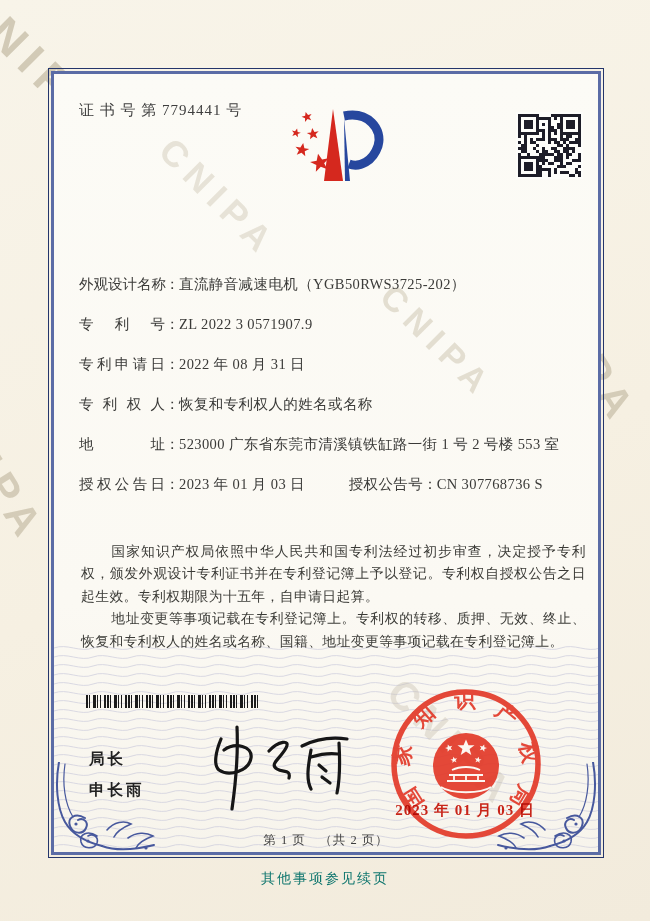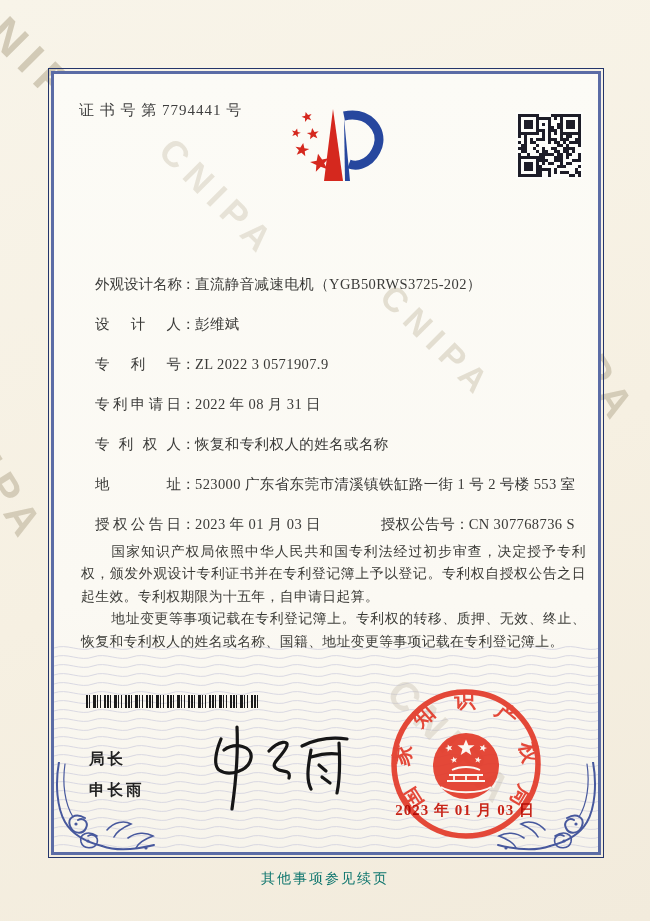--- a/index.html
+++ b/index.html
@@ -31,21 +31,21 @@
     background:linear-gradient(180deg,#fcfbf6 0%,#fbf9f3 68%,#f7f4ec 100%);}
   
   .cert-no{position:absolute;left:25px;top:27px;font-size:15px;letter-spacing:1px;color:#3e3e3e;text-align:right;}
   .logo{position:absolute;left:229px;top:31px;width:105px;height:84px;}
   .qr{position:absolute;left:462px;top:38px;width:63px;height:63px;background:#fdfdfa;padding:2px;}
   .title{position:absolute;left:0;top:118px;width:100%;text-align:center;
     font-size:31px;font-weight:700;letter-spacing:5px;color:#1c1c1c;}
   
   .fields{position:absolute;left:25px;top:201px;right:18px;font-size:14.5px;color:#3a3a38;}
   .field-row{height:40px;white-space:nowrap;}
-  .flabel{display:inline-block;width:86px;text-align:justify;text-align-last:justify;margin-left:16px;}
+  .flabel{display:inline-block;width:86px;text-align:justify;text-align-last:justify;}
   .fcolon{display:inline-block;width:14px;}
   .fvalue{letter-spacing:.4px;}
   .grant-pair2{margin-left:40px;}
   .grant-pair2 .flabel{width:74px;}
   
   .paras{position:absolute;left:27px;top:467px;width:505px;font-size:13.8px;
     line-height:22.4px;color:#3b3b37;text-align:justify;letter-spacing:.4px;}
   .paras p{margin:0;text-indent:2.2em;}
   
   .barcode{position:absolute;left:32px;top:621px;width:172px;height:13px;
@@ -381,23 +381,20 @@
             <rect x="54" y="60" width="3" height="3"></rect>
             <rect x="60" y="60" width="3" height="3"></rect>
           </svg></div>
 
 
       <div class="fields">
         <div class="field-row">
           <span class="flabel">外观设计名称</span><span class="fcolon">：</span><span class="fvalue">直流静音减速电机（YGB50RWS3725-202）</span>
         </div>
         <div class="field-row">
-          <span class="flabel">设计人</span><span class="fcolon">：</span><span class="fvalue">彭维斌</span>
-        </div>
-        <div class="field-row">
           <span class="flabel">专利号</span><span class="fcolon">：</span><span class="fvalue">ZL 2022 3 0571907.9</span>
         </div>
         <div class="field-row">
           <span class="flabel">专利申请日</span><span class="fcolon">：</span><span class="fvalue">2022 年 08 月 31 日</span>
         </div>
         <div class="field-row">
           <span class="flabel">专利权人</span><span class="fcolon">：</span><span class="fvalue">恢复和专利权人的姓名或名称</span>
         </div>
         <div class="field-row">
           <span class="flabel">地址</span><span class="fcolon">：</span><span class="fvalue">523000 广东省东莞市清溪镇铁缸路一街 1 号 2 号楼 553 室</span>
@@ -455,20 +452,21 @@
             <path d="M66,84 C74,80 86,80 94,84"></path>
             <path d="M63,89 h34"></path>
             <path d="M61,95 h38"></path>
             <path d="M68,89 v6 M80,89 v6 M92,89 v6"></path>
             <path d="M55,101 C65,108 95,108 105,101"></path>
           </g>
         </g>
       </svg>
       <div class="seal-date">2023 年 01 月 03 日</div>
 
+      <div class="page-info">第 1 页　（共 2 页）</div>
 
       <svg class="orn orn-left" viewBox="0 0 112 92">
         <g fill="none" stroke="#47589d" stroke-width="2" stroke-linecap="round">
           <path d="M7,0 C3,22 5,46 13,60 C20,72 34,80 50,84"></path>
           <path d="M13,2 C10,22 13,42 21,55" stroke-width="1.2"></path>
           <path d="M33,56 C23,50 15,56 18,64 C21,72 31,73 34,66 C37,60 31,55 26,58"></path>
           <path d="M45,74 C36,68 27,72 29,80 C31,87 42,88 45,81 C47,75 41,71 36,74" stroke-width="1.6"></path>
           <path d="M50,84 C64,89 82,88 102,83"></path>
           <path d="M55,68 C62,60 72,58 79,62 C72,65 65,69 62,75" stroke-width="1.6"></path>
           <path d="M76,76 C84,70 94,70 101,74 C93,77 86,81 84,86" stroke-width="1.6"></path>

